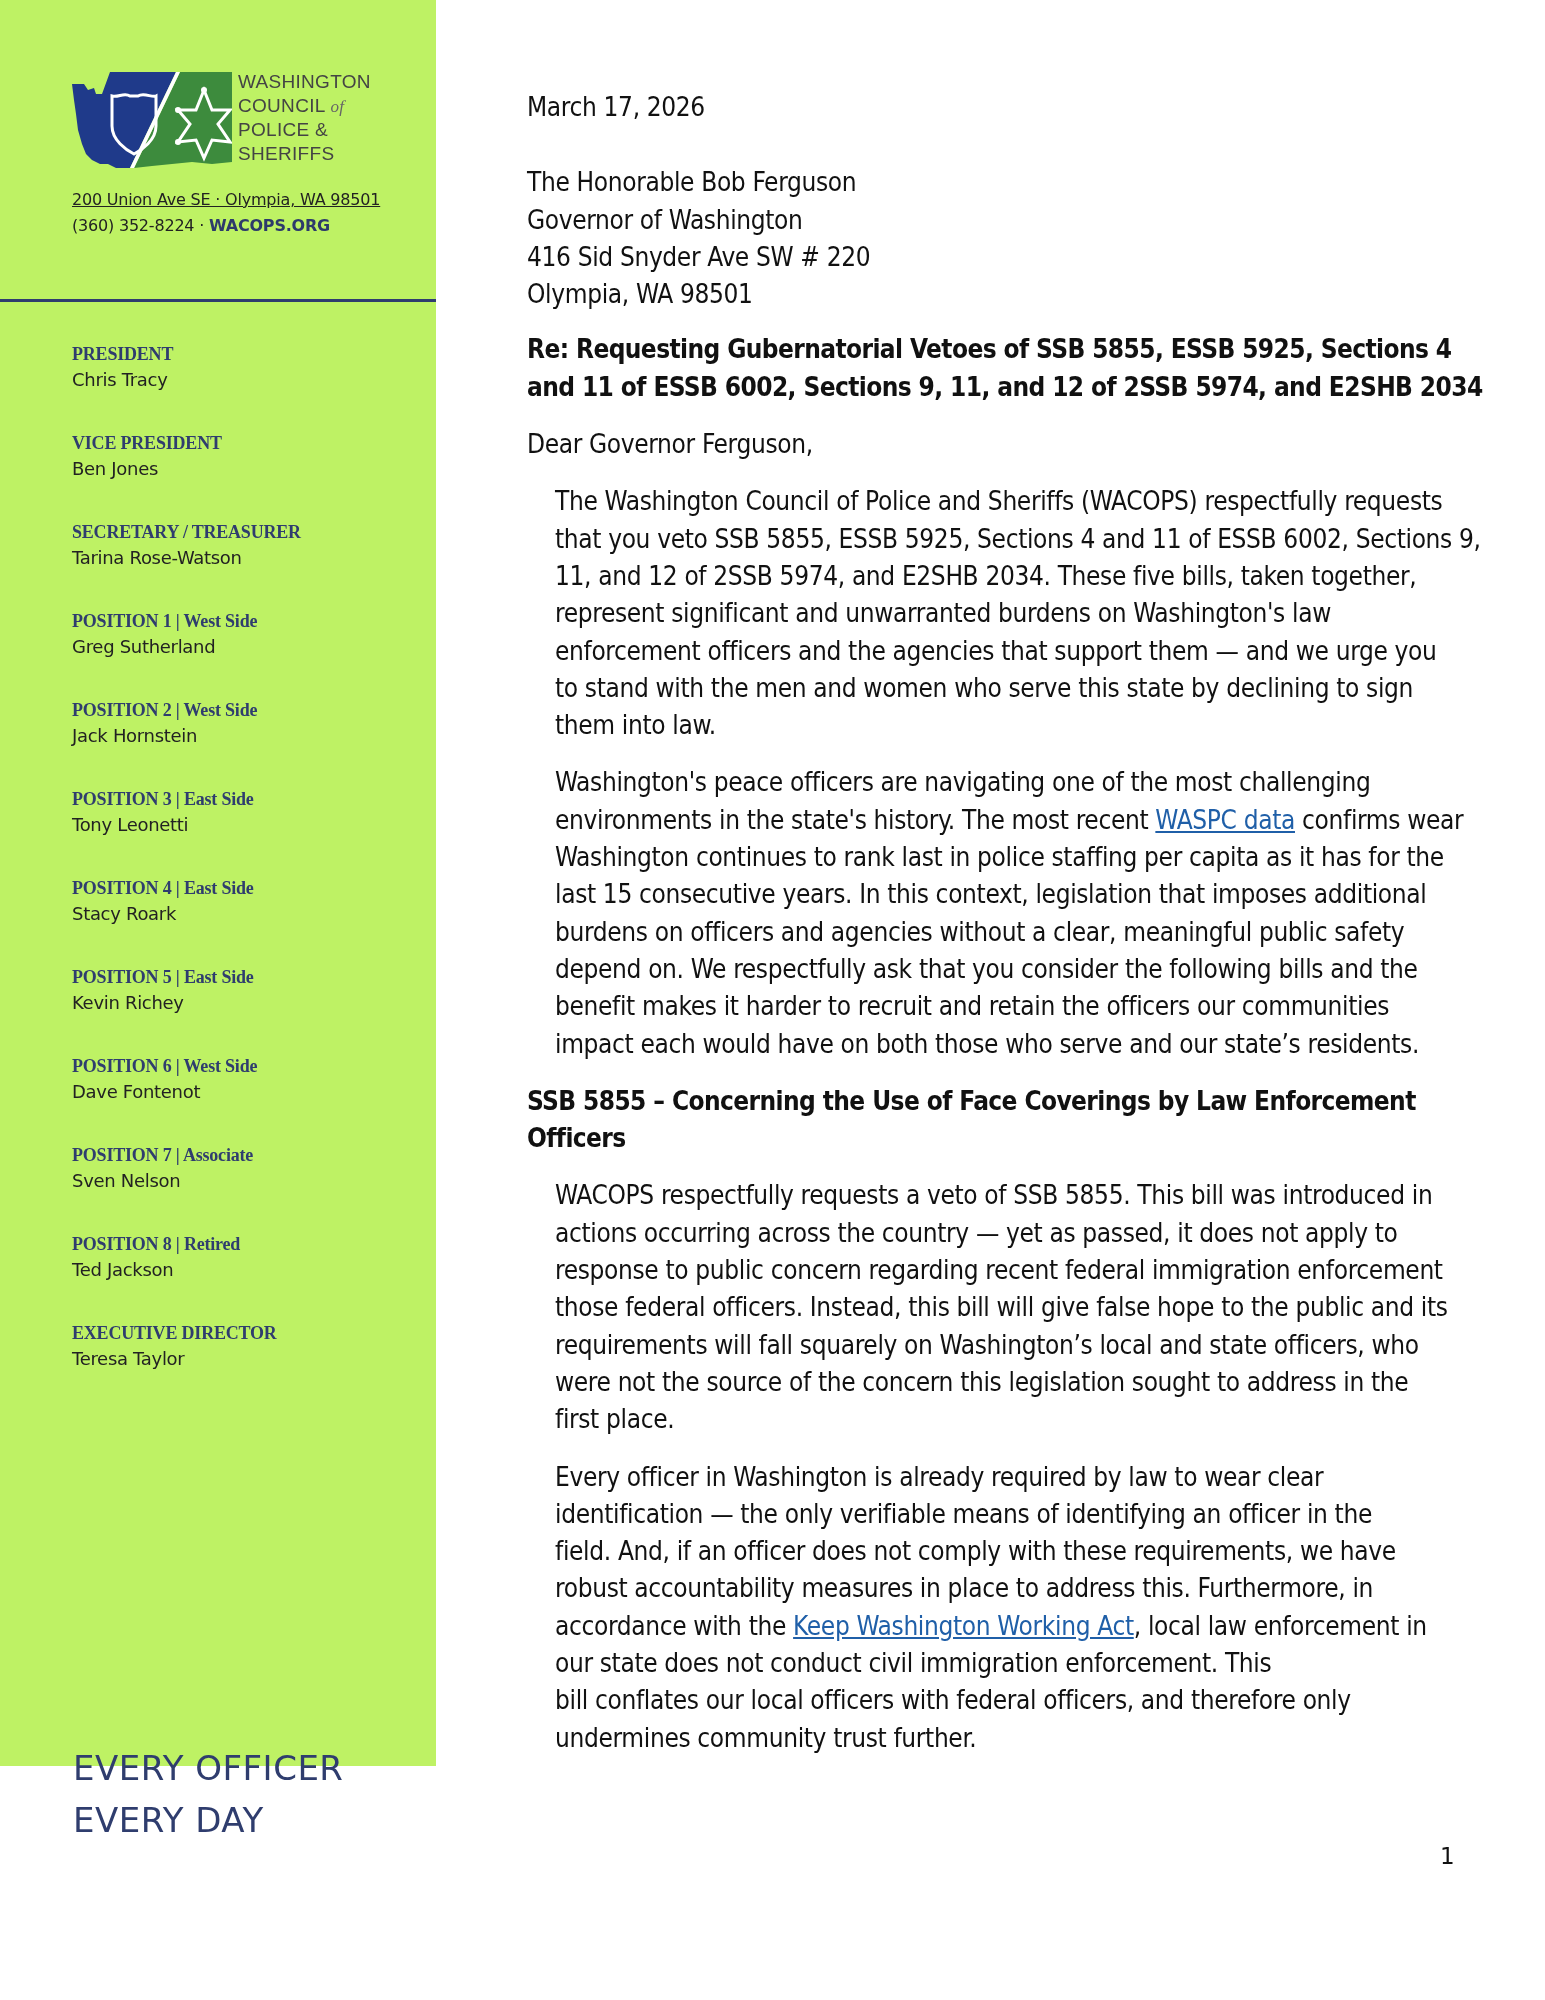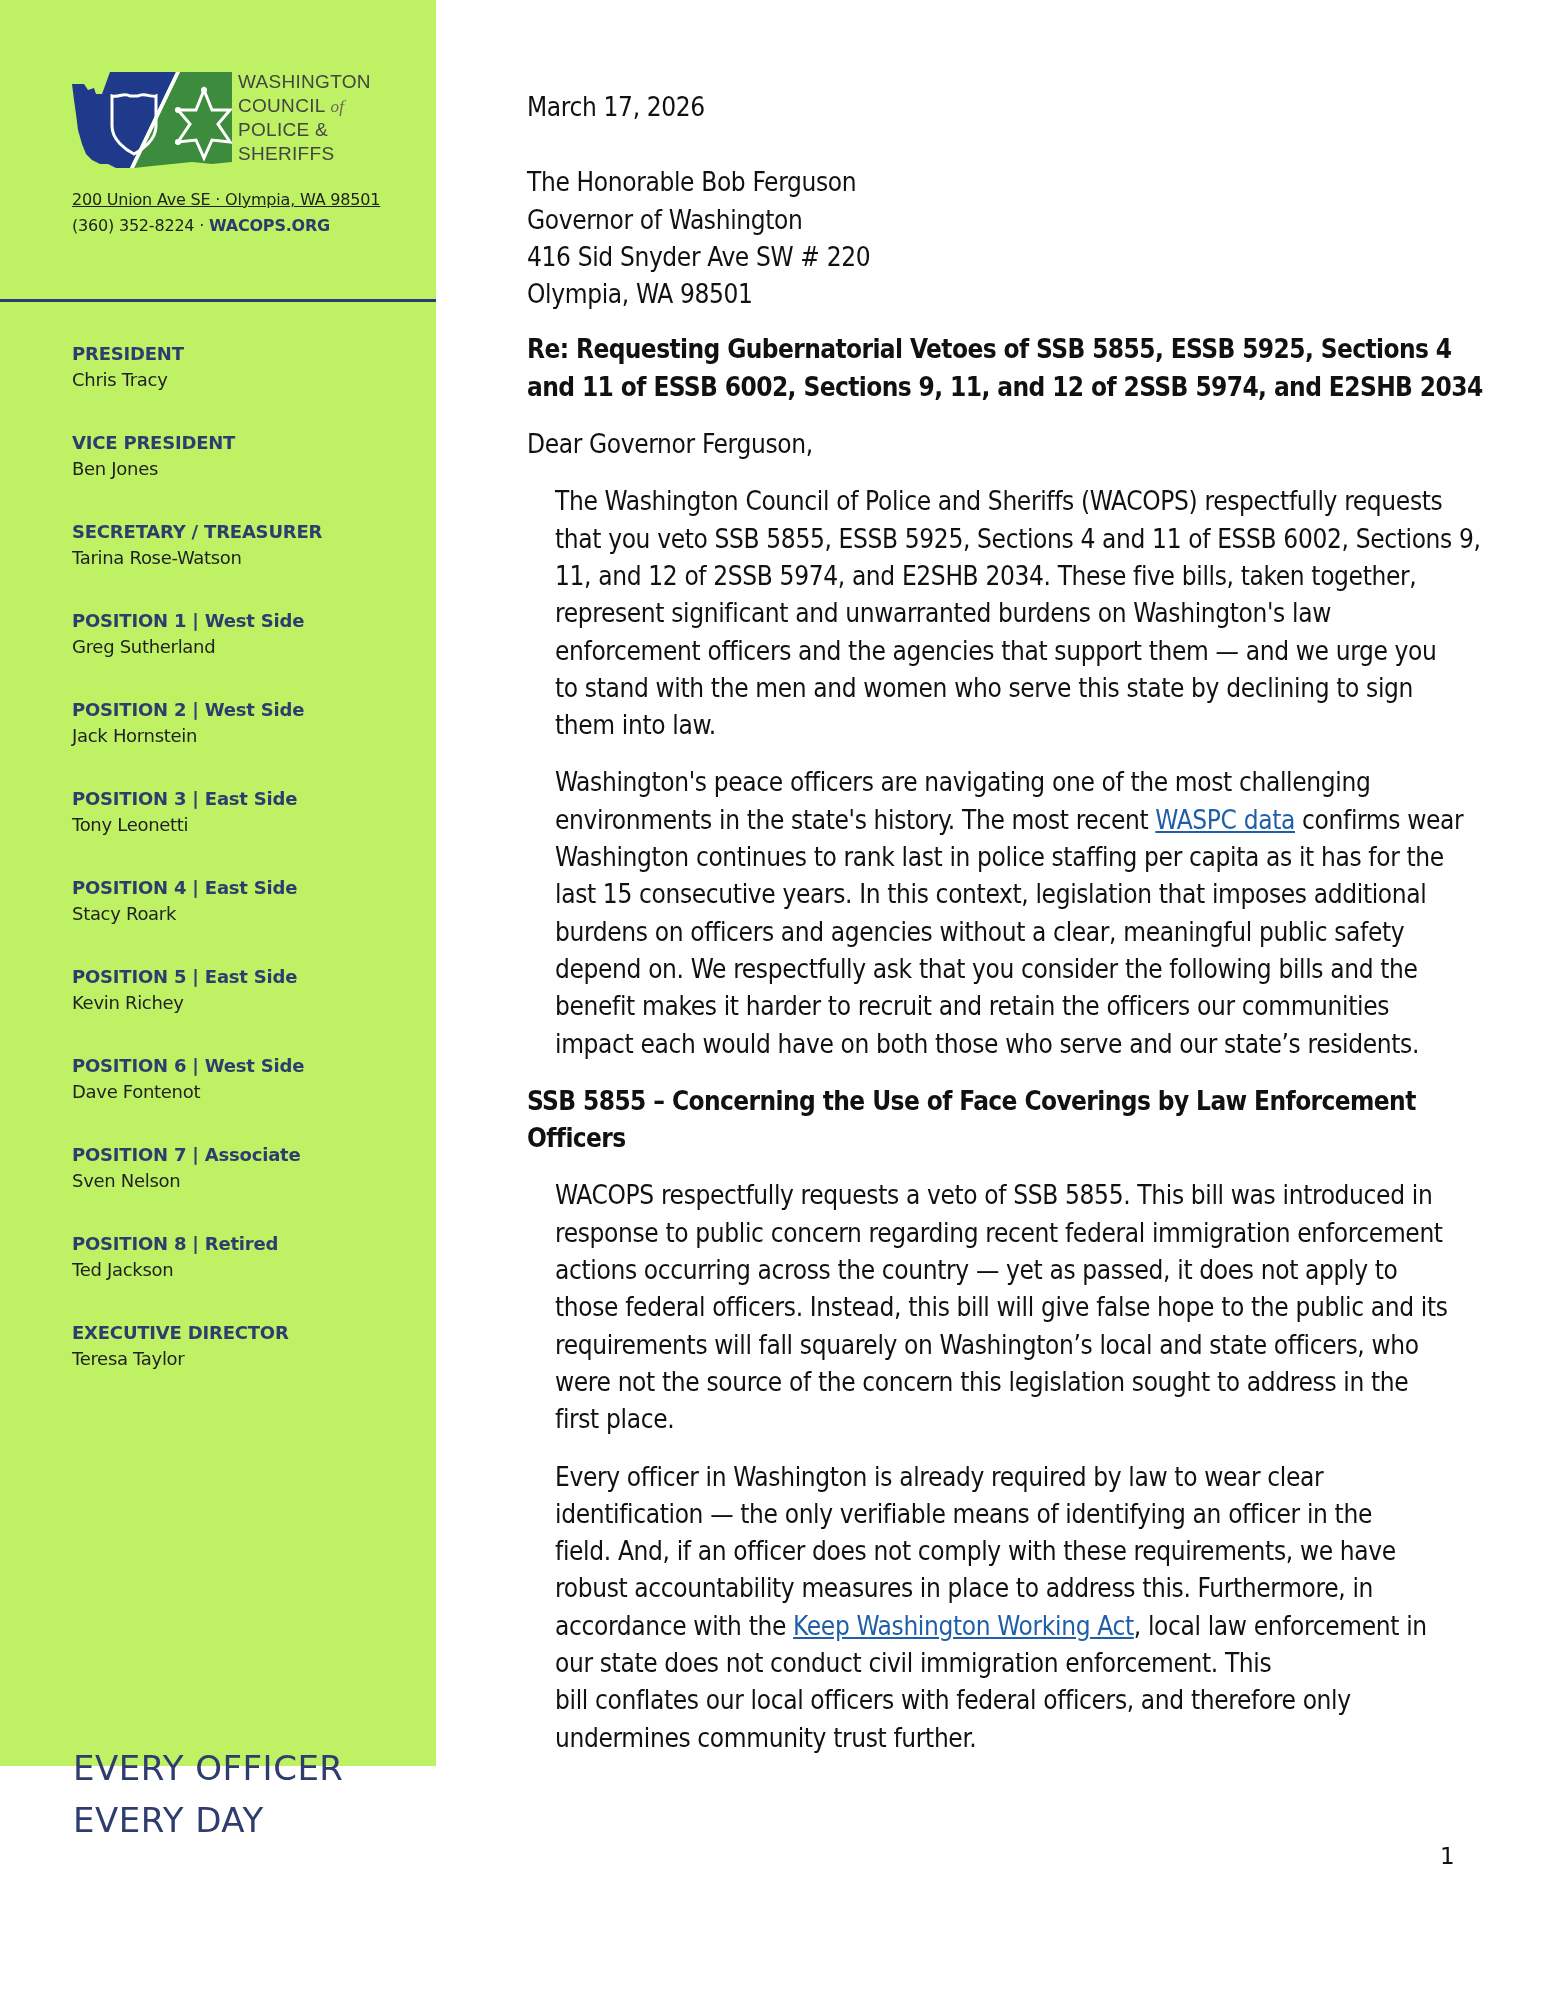--- a/index.html
+++ b/index.html
@@ -9,21 +9,21 @@
   .logo { position:absolute; left:72px; top:70px; width:320px; height:100px; }
   .logo svg { position:absolute; left:0; top:0; }
   .logo-text { position:absolute; left:166px; top:0; font-family:"Liberation Sans",sans-serif;
                font-size:19px; line-height:23.5px; color:#444; letter-spacing:0.3px; }
   .logo-text .of { font-family:"Liberation Serif",serif; font-style:italic; font-size:17px; color:#666; }
   .addr { position:absolute; left:72px; font-size:16px; color:#222; white-space:nowrap; letter-spacing:-0.2px; }
   .addr .site { color:#2d3a6b; font-weight:bold; }
   .rule { position:absolute; left:0; top:299px; width:436px; height:3px; background:#2f3d6e; }
   .roles { position:absolute; left:72px; top:341px; }
   .role { height:89px; }
-  .role-title { font-size:18px; font-weight:bold; color:#2f3d6e; line-height:26px; white-space:nowrap; letter-spacing:-0.2px; }
+  .role-title { font-size:18px; font-weight:bold; color:#2f3d6e; line-height:26px; white-space:nowrap; letter-spacing:-0.2px;font-family:Liberation Serif, serif; }
   .role-name { font-size:18px; color:#222; line-height:26px; white-space:nowrap; letter-spacing:-0.3px; }
   .tagline { position:absolute; left:73px; top:1742px; font-family:"DejaVu Sans",sans-serif; font-size:34px;
              line-height:52px; color:#2f3d6e; letter-spacing:0.5px; white-space:nowrap; }
   .main { position:absolute; left:527px; top:89px; width:930px; font-family:"DejaVu Sans Condensed","DejaVu Sans",sans-serif; }
   .p { font-size:26px; line-height:37.3px; color:#111; margin:0; letter-spacing:-0.35px; }
   .date { margin-bottom:38px; }
   .recipient { margin-bottom:18px; }
   .re { font-weight:bold; margin-bottom:20px; letter-spacing:-0.6px; }
   .salutation { margin-bottom:20px; }
   .body-p { margin-bottom:20px;margin-left:28px; }
@@ -163,22 +163,22 @@
     <span class="line">impact each would have on both those who serve and our state’s residents.</span>
   </div>
 
   <div class="p heading">
     <span class="line">SSB 5855 – Concerning the Use of Face Coverings by Law Enforcement</span>
     <span class="line">Officers</span>
   </div>
 
   <div class="p body-p">
     <span class="line">WACOPS respectfully requests a veto of SSB 5855. This bill was introduced in</span>
+    <span class="line">actions occurring across the country — yet as passed, it does not apply to</span>
     <span class="line">response to public concern regarding recent federal immigration enforcement</span>
-    <span class="line">actions occurring across the country — yet as passed, it does not apply to</span>
     <span class="line">those federal officers. Instead, this bill will give false hope to the public and its</span>
     <span class="line">requirements will fall squarely on Washington’s local and state officers, who</span>
     <span class="line">were not the source of the concern this legislation sought to address in the</span>
     <span class="line">first place.</span>
   </div>
 
   <div class="p body-p">
     <span class="line">Every officer in Washington is already required by law to wear clear</span>
     <span class="line">identification — the only verifiable means of identifying an officer in the</span>
     <span class="line">field. And, if an officer does not comply with these requirements, we have</span>

